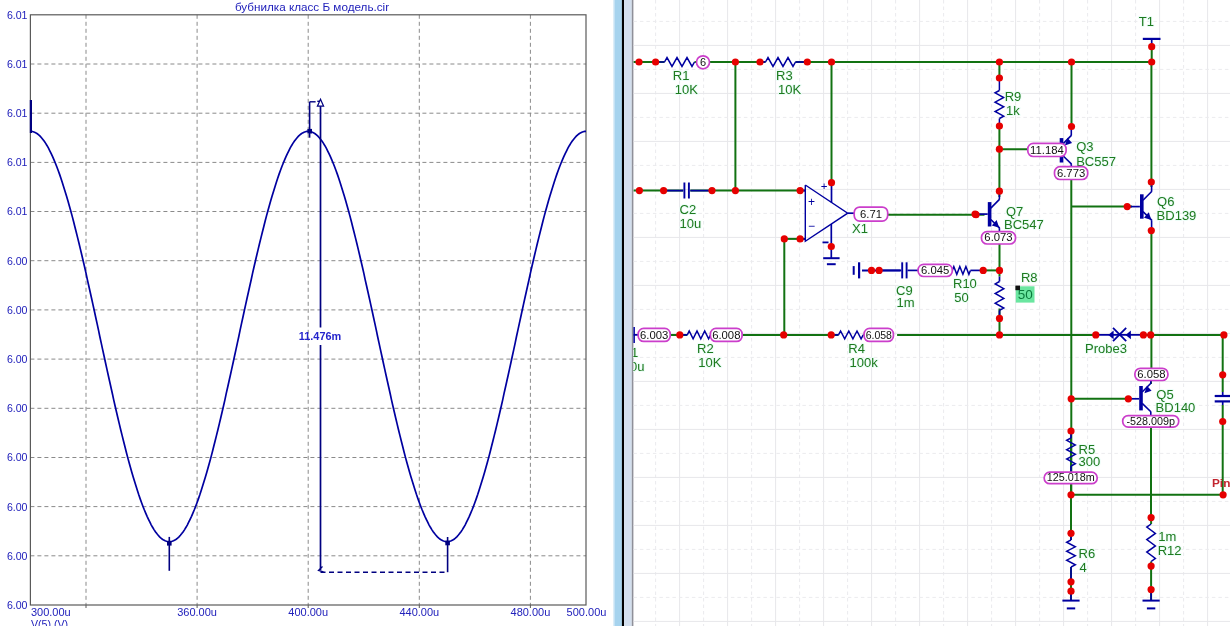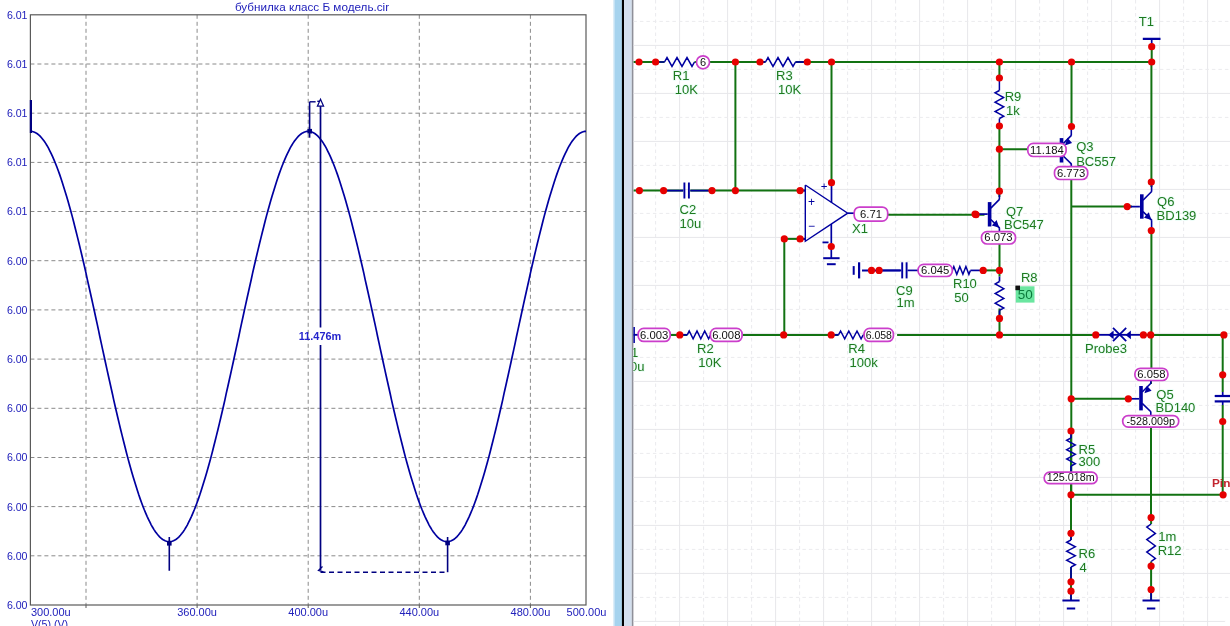--- a/index.html
+++ b/index.html
@@ -1,16 +1,16 @@
 <!DOCTYPE html>
 <html><head>
 <meta charset="utf-8">
 <style>
 html,body{margin:0;padding:0;background:#fff;}
-#app{position:relative;width:1230px;height:626px;overflow:hidden;background:#fff;font-family:"Liberation Sans",sans-serif;border-radius:16px;}
+#app{position:relative;width:1230px;height:626px;overflow:hidden;background:#fff;font-family:"Liberation Sans",sans-serif;}
 </style>
 </head>
 <body>
 <div id="app">
 <svg width="1230" height="626" viewBox="0 0 1230 626">
 <defs>
         <clipPath id="clipR">
           <rect x="633.4" y="0" width="596.6" height="626"></rect>
         </clipPath>
       </defs>

